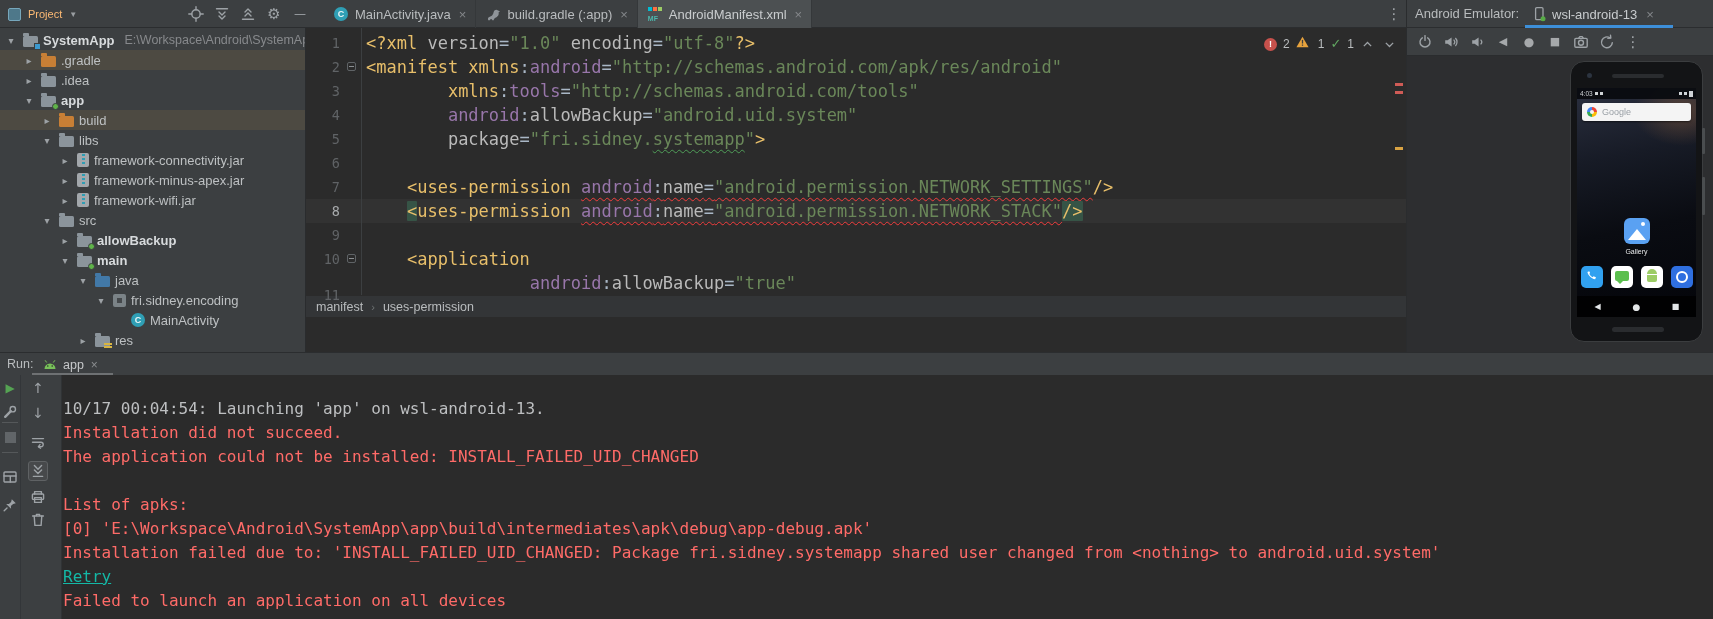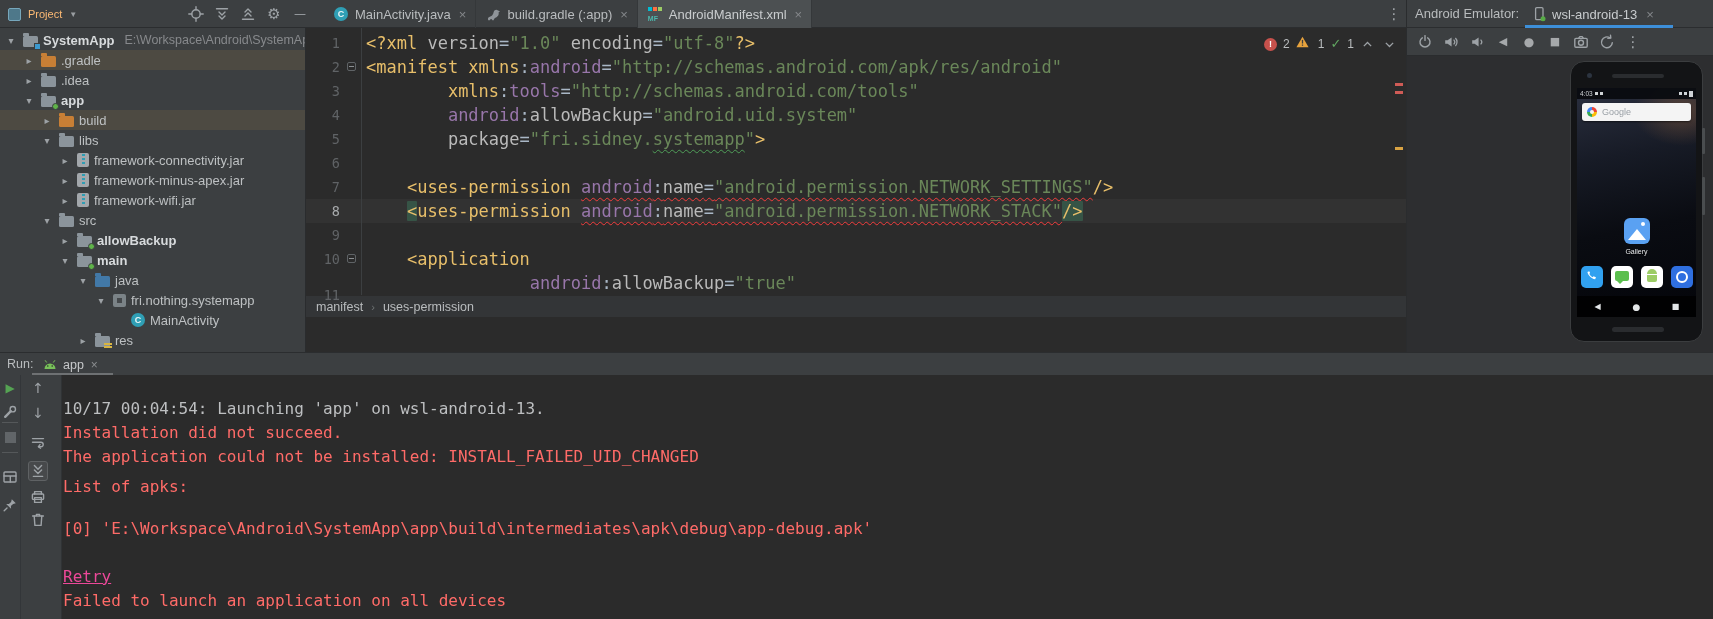--- a/index.html
+++ b/index.html
@@ -106,21 +106,21 @@
 .runpanel{position:absolute;left:0;top:375px;width:1713px;height:244px;background:#2b2b2b}
 .rp-cols{position:absolute;left:0;top:0;width:62px;height:244px;background:#3c3f41;border-right:1px solid #303335}
 .rp-vdiv{position:absolute;left:20px;top:0;width:1px;height:244px;background:#333639}
 .rp-hdiv{position:absolute;width:16px;height:1px;background:#55585a}
 .rp-ic{position:absolute;width:16px;height:16px;display:flex;align-items:center;justify-content:center}
 .sel-box{position:absolute;left:28px;top:86px;width:20px;height:20px;background:#47494b;border:1px solid #5f6264;border-radius:3px}
 .console{position:absolute;left:63px;top:0;right:0;bottom:0;font:16px/24px "DejaVu Sans Mono",monospace}
 .cline{position:absolute;left:0;white-space:pre}
 .c-info{color:#bdbfc1}
 .c-error{color:#ff6b68}
-.c-link{color:#ec4899;text-decoration:underline;cursor:pointer}
+.c-link{color:#14b8a6;text-decoration:underline;cursor:pointer}
 
 .mf-badge{position:relative;display:inline-block;width:16px;height:16px;flex:none}
 .mf-badge i{position:absolute;top:1px;width:4px;height:4px}
 .mf-badge b{position:absolute;bottom:0;left:1px;font-size:7px;color:#4db6ac;font-weight:bold;letter-spacing:0}
 .warn-svg,.chev-svg{display:inline-block}
 </style>
 </head>
 <body>
 
 <div class="app">
@@ -283,21 +283,21 @@
         <span class="lbl b">main</span>
       </div>
       <div class="trow" style="top: 242px; padding-left: 76px;">
         <span class="chev"><span style="font-family:'DejaVu Sans',sans-serif;font-size:10px;color:#9da2a6;line-height:16px">▾</span></span>
         <span class="fold-ic" style="--c: #4279a8;"></span>
         <span class="lbl">java</span>
       </div>
       <div class="trow" style="top: 262px; padding-left: 94px;">
         <span class="chev"><span style="font-family:'DejaVu Sans',sans-serif;font-size:10px;color:#9da2a6;line-height:16px">▾</span></span>
         <span class="pkg-badge"></span>
-        <span class="lbl">fri.nothing.systemapp</span>
+        <span class="lbl">fri.sidney.encoding</span>
       </div>
       <div class="trow" style="top: 282px; padding-left: 112px;">
         <span class="chev"></span>
         <span class="cls-badge">C</span>
         <span class="lbl">MainActivity</span>
       </div>
       <div class="trow" style="top: 302px; padding-left: 76px;">
         <span class="chev"><span style="font-family:'DejaVu Sans',sans-serif;font-size:10px;color:#9da2a6;line-height:16px">▸</span></span>
         <span class="fold-ic" style="--c: #8b949b;">
           <i class="bdg-eq"></i>
@@ -546,20 +546,21 @@
             <path d="M2.6 4h10.8M6.4 4V2.4h3.2V4"></path>
             <path d="M4.2 4l.7 9.4h6.2L11.8 4"></path>
           </svg>
         </span>
       </div>
     <div class="console" id="console">
         <div class="cline c-info" style="top: 22px; text-align: right;">10/17 00:04:54: Launching 'app' on wsl-android-13.</div>
         <div class="cline c-error" style="top: 70px;">The application could not be installed: INSTALL_FAILED_UID_CHANGED</div>
         <div class="cline c-error" style="top: 46px;">Installation did not succeed.</div>
         <div class="cline c-info" style="top: 94px;"></div>
-        <div class="cline c-error" style="top: 100px;">List of apks:</div>
+        <div class="cline c-error" style="top: 118px;">List of apks:</div>
         <div class="cline c-error" style="top: 142px;">[0] 'E:\Workspace\Android\SystemApp\app\build\intermediates\apk\debug\app-debug.apk'</div>
+        <div class="cline c-error" style="top: 166px;">Installation failed due to: 'INSTALL_FAILED_UID_CHANGED: Package fri.sidney.systemapp shared user changed from &lt;nothing&gt; to android.uid.system'</div>
         <div class="cline c-link" style="top: 190px;">Retry</div>
         <div class="cline c-error" style="top: 214px;">Failed to launch an application on all devices</div>
       </div>
   </div>
 
 </div>
 
 </body></html>

